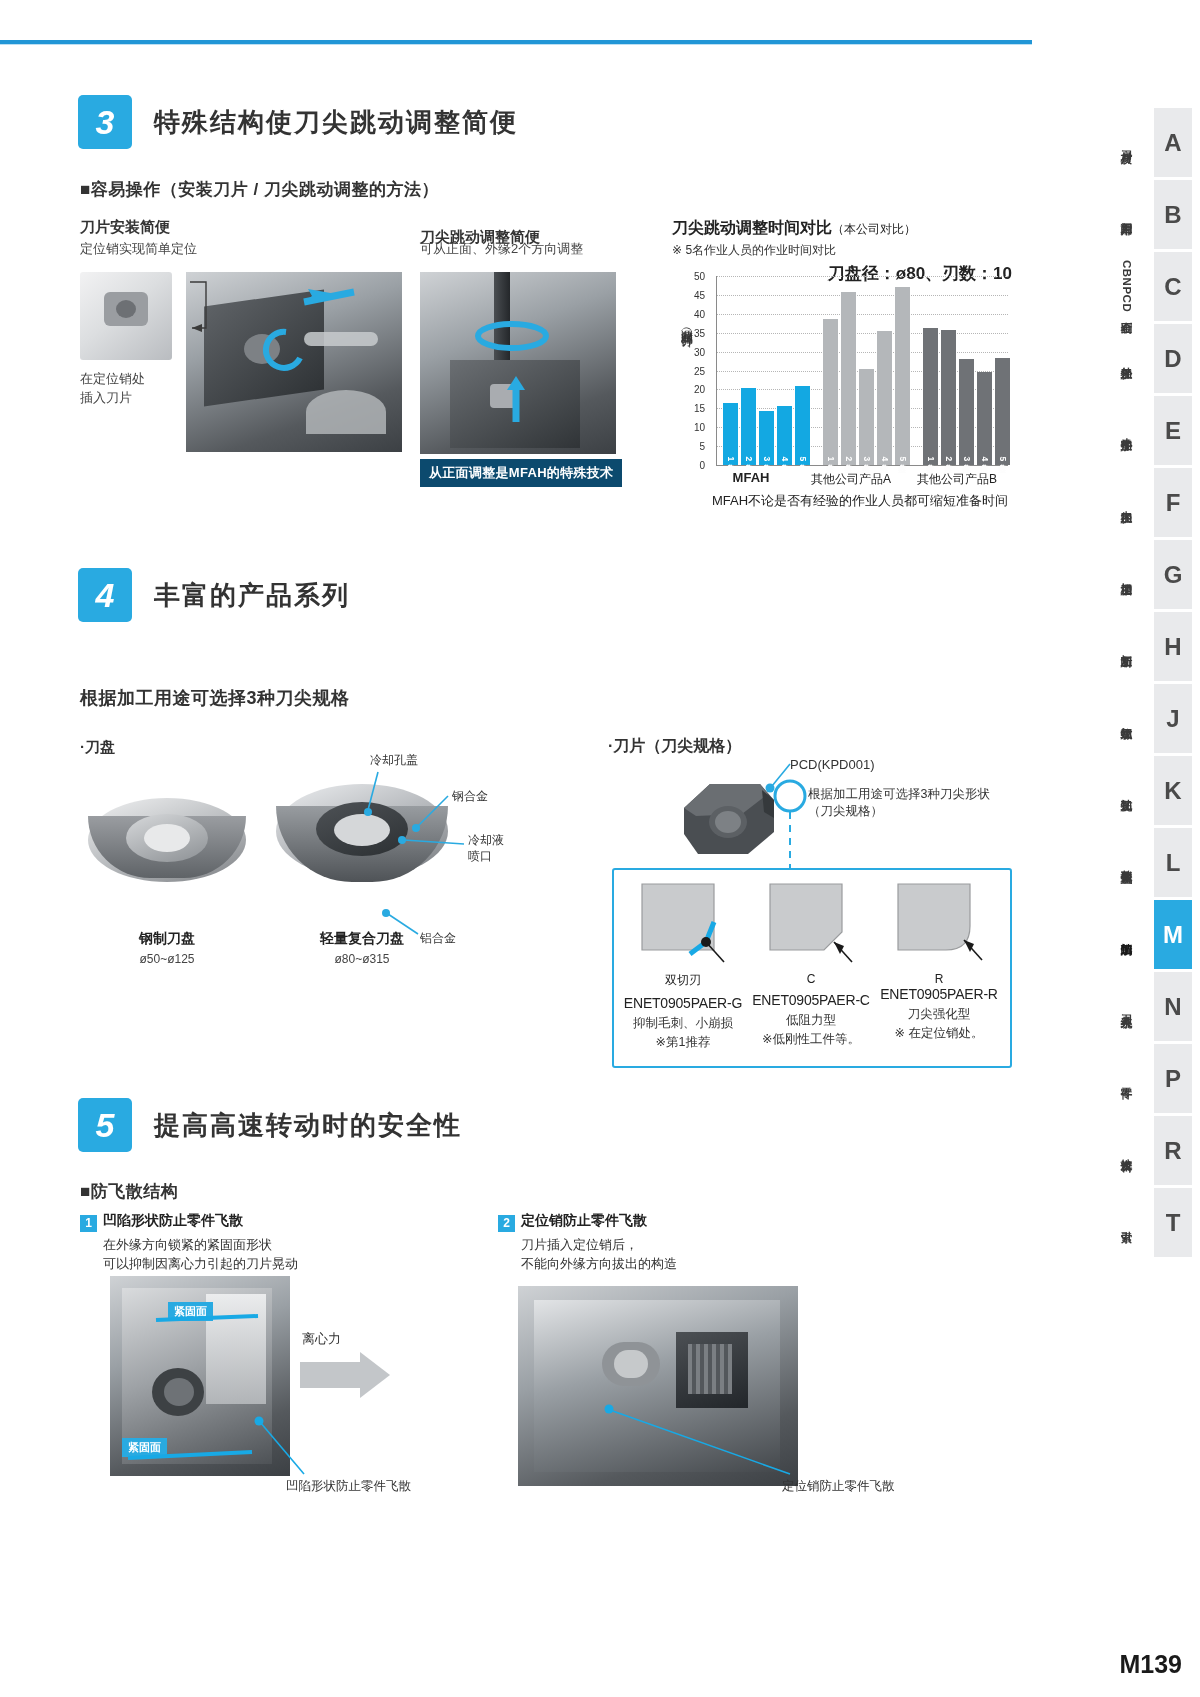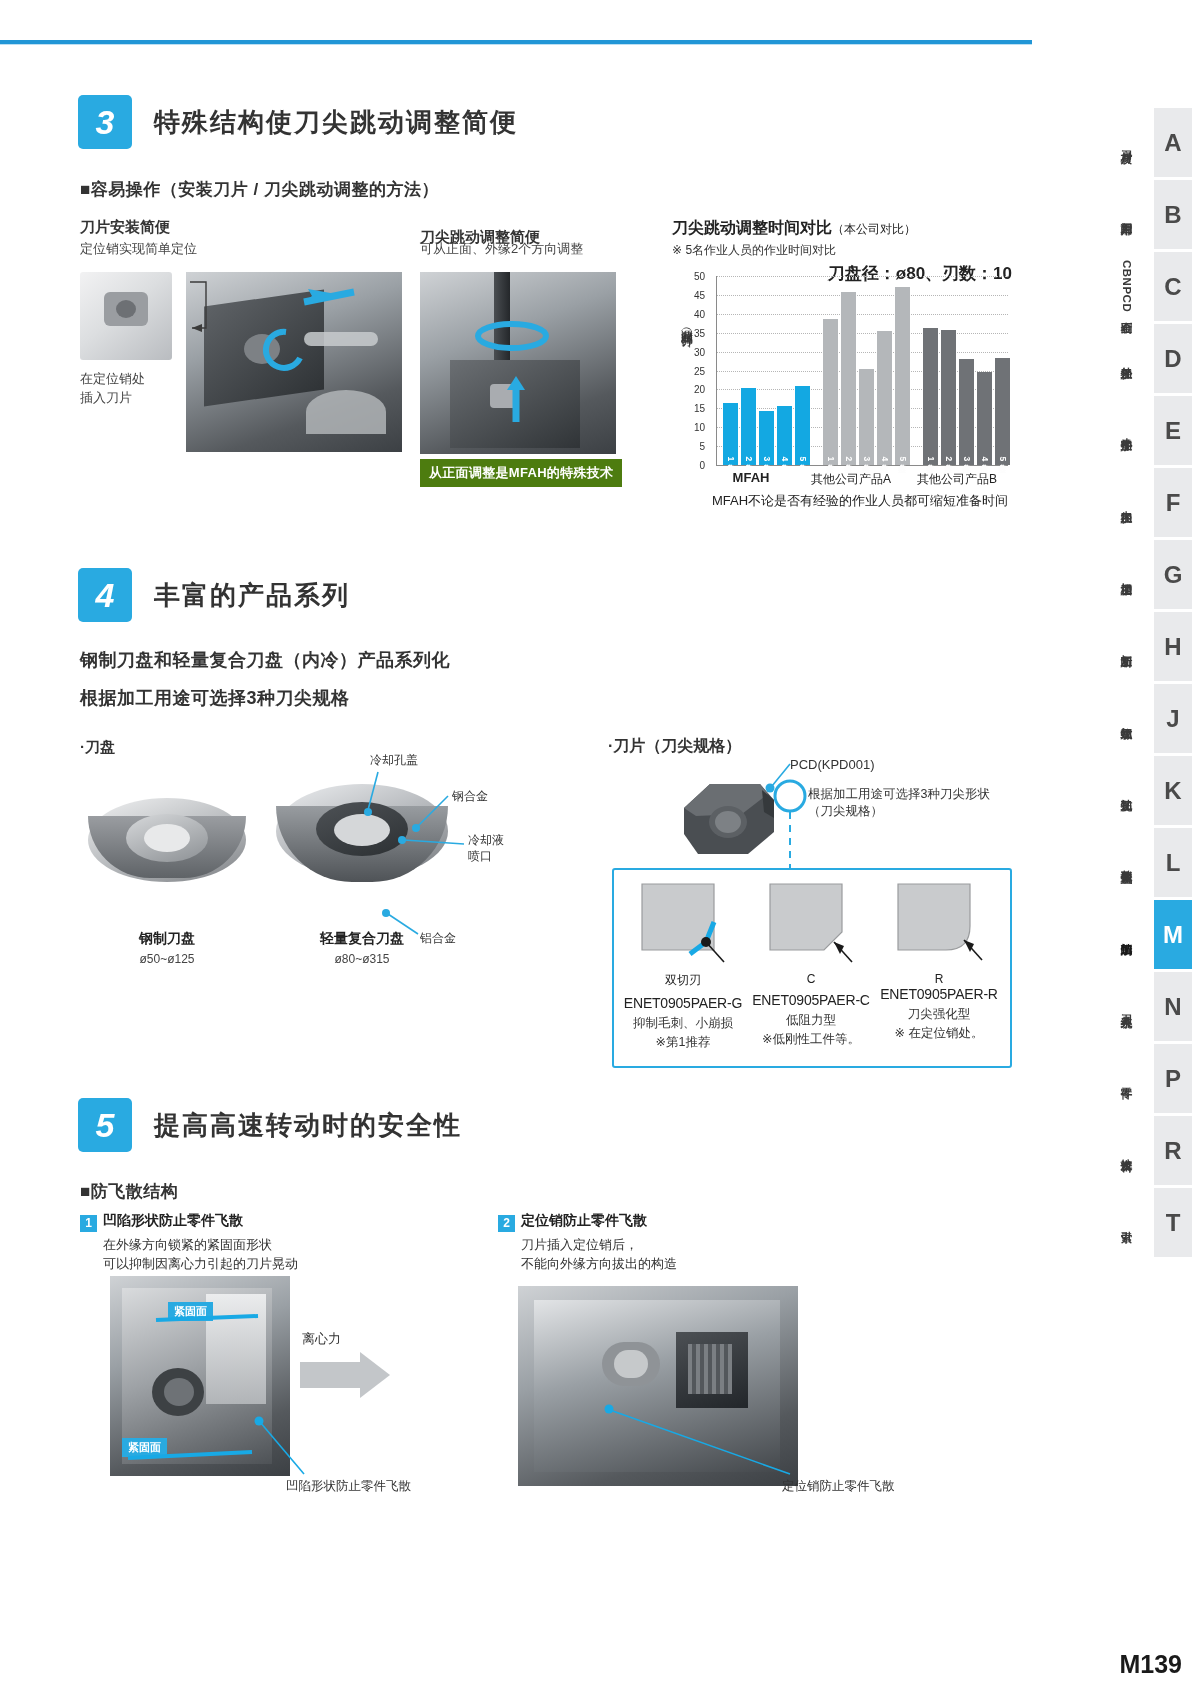--- a/index.html
+++ b/index.html
@@ -125,21 +125,21 @@
     background: #fff;
   }
   .spec-col { position: absolute; text-align: center; }
   .spec-name { font-size: 14px; color: #222; letter-spacing: -0.2px; }
   .spec-desc { font-size: 12.5px; color: #333; margin-top: 4px; line-height: 1.4; }
 
   
   .callout { position: absolute; font-size: 12px; color: #333; line-height: 1.35; }
 
   .badge-blue {
-    position: absolute; background: #4d7c0f; color: #fff;
+    position: absolute; background: #0c4a6e; color: #fff;
     font-size: 13px; font-weight: bold; padding: 5px 9px; letter-spacing: 0.3px;
   }
   .chip-num {
     display: inline-flex; align-items: center; justify-content: center;
     width: 17px; height: 17px; background: #29aae1; color: #fff;
     font-size: 12px; font-weight: bold; margin-right: 6px; vertical-align: -2px;
   }
   .tag-blue {
     position: absolute; background: #29aae1; color: #fff;
     font-size: 11px; font-weight: bold; padding: 2px 6px;
@@ -363,21 +363,20 @@
   <div class="grp-label" style="left:796px; top:471px; width:110px;">其他公司产品A</div>
   <div class="grp-label" style="left:902px; top:471px; width:110px;">其他公司产品B</div>
 
   <div class="chart-footer" style="left:700px; top:492px; width:320px; text-align:center;">MFAH不论是否有经验的作业人员都可缩短准备时间</div>
 
   <div class="sec-head" style="left:78px; top:568px;">
     <div class="sec-num">4</div>
     <div class="sec-title">丰富的产品系列</div>
   </div>
 
-  <div class="sub-head" style="left:80px; top:648px; font-size:18px;">钢制刀盘和轻量复合刀盘（内冷）产品系列化</div>
   <div class="sub-head" style="left:80px; top:686px; font-size:18px;">根据加工用途可选择3种刀尖规格</div>
 
   <div class="lbl-bold" style="left:80px; top:738px; font-size:15px;">·刀盘</div>
 
   <div class="photo" style="left:82px; top:772px; width:170px; height:140px;">
     <div style="position:absolute;left:6px;top:26px;width:158px;height:84px;border-radius:50%;background:linear-gradient(160deg,#f0f1f2,#b5b8bb 55%,#7d8084);"></div>
     <div style="position:absolute;left:6px;top:44px;width:158px;height:62px;border-radius:0 0 80px 80px;background:linear-gradient(180deg,#9a9da1,#5f6367);"></div>
     <div style="position:absolute;left:44px;top:42px;width:82px;height:48px;border-radius:50%;background:linear-gradient(160deg,#d7d9db,#8c9094);"></div>
     <div style="position:absolute;left:62px;top:52px;width:46px;height:28px;border-radius:50%;background:#e8e9ea;"></div>
   </div>

